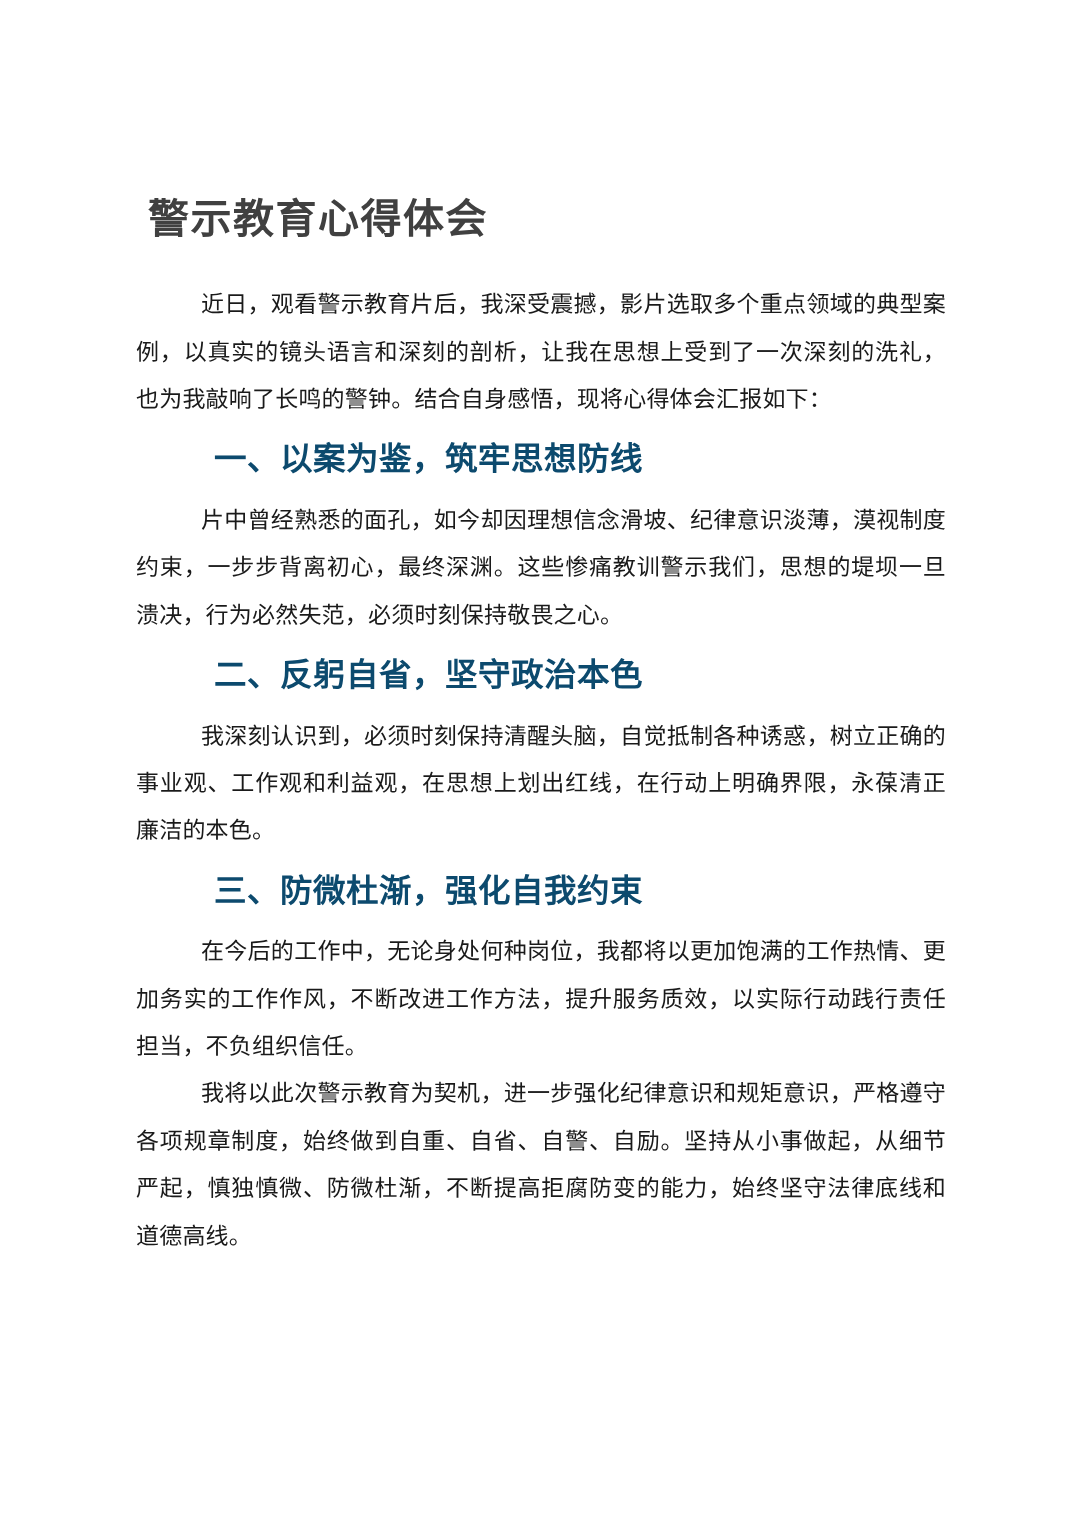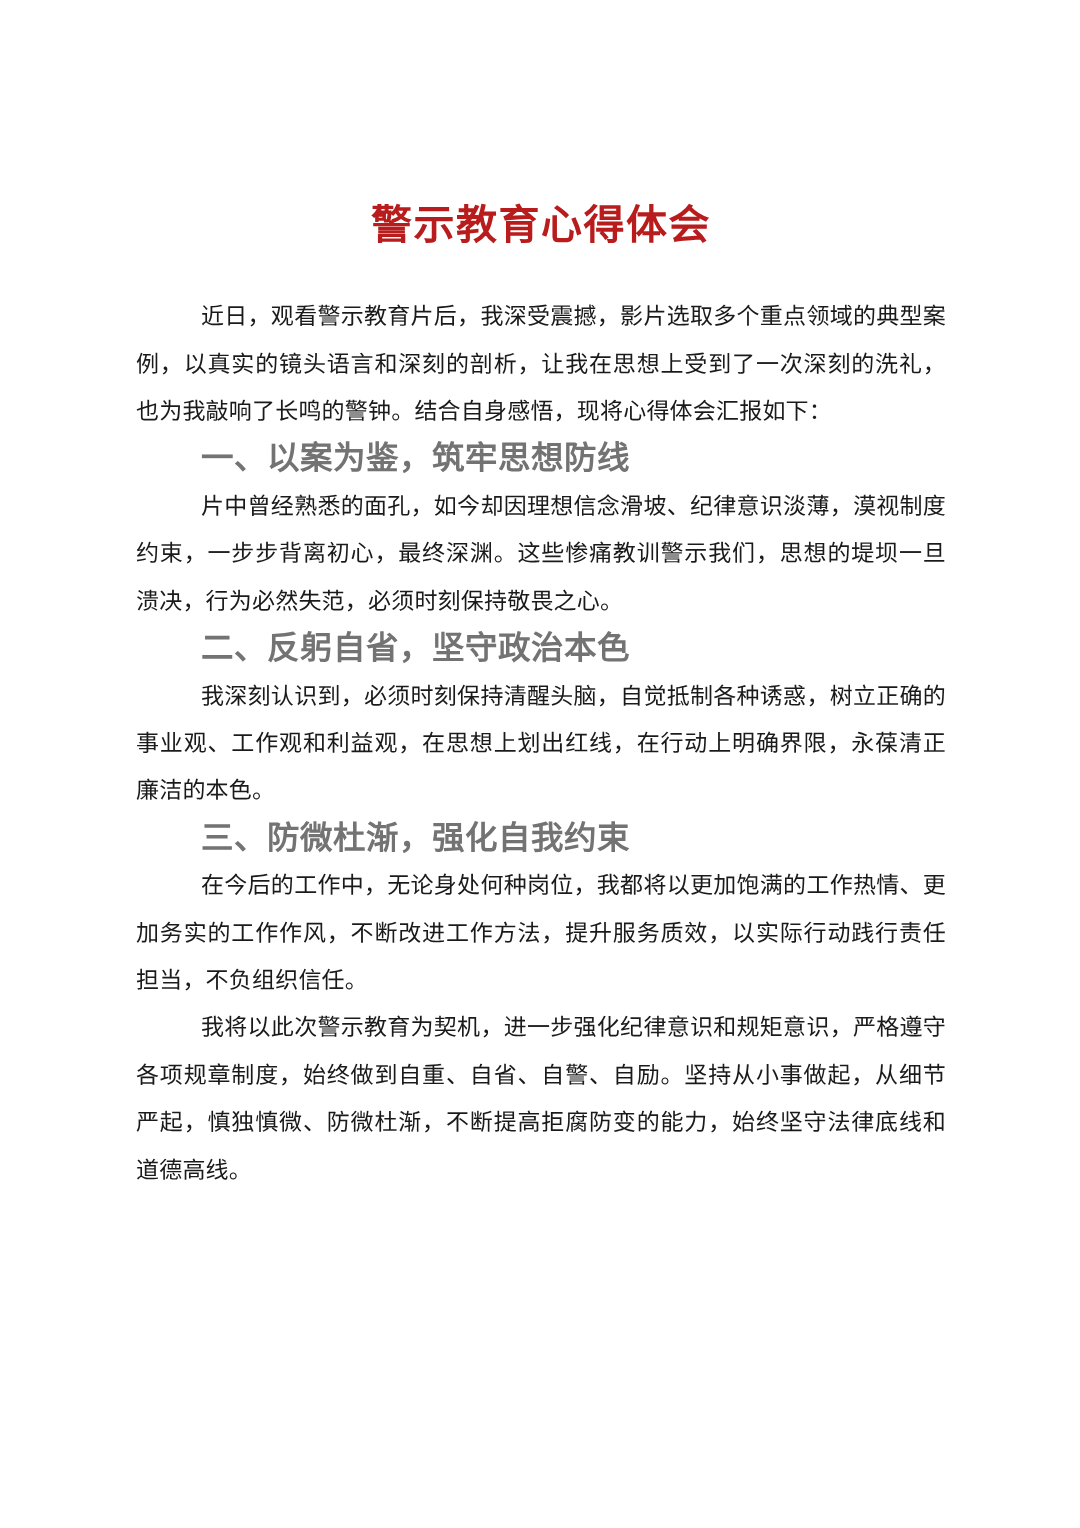--- a/index.html
+++ b/index.html
@@ -25,23 +25,23 @@
     top: 0;
     width: 810px;
   }
 
   .doc-title {
     font-family: "DejaVu Serif", "Liberation Serif", serif;
     font-weight: 700;
     font-size: 41px;
     line-height: 1.25;
     letter-spacing: 1.5px;
-    color: #b91c1c;
-    text-align: center;
-    margin: 18px;
+    color: #404040;
+    text-align: left;
+    margin: 12px;
     padding-top: 182px;
     padding-bottom: 0;
     white-space: nowrap;
   }
 
   .body-text {
     font-family: "DejaVu Serif", "Liberation Serif", serif;
     font-size: 23px;
     line-height: 47.4px;
     color: #1a1a1a;
@@ -53,22 +53,22 @@
     font-weight: 400;
     letter-spacing: 0.2px;
     word-break: break-all;
   }
 
   .section-heading {
     font-family: "DejaVu Sans", "Liberation Sans", sans-serif;
     font-size: 32.5px;
     line-height: 47.4px;
     font-weight: 700;
-    color: #737373;
-    margin: 0;
+    color: #0c4a6e;
+    margin: 13px;
     text-indent: 65px;
     letter-spacing: 0.5px;
     white-space: nowrap;
   }
 
   .spacer-after-title {
     height: 24px;
   }
 </style>
 </head>

